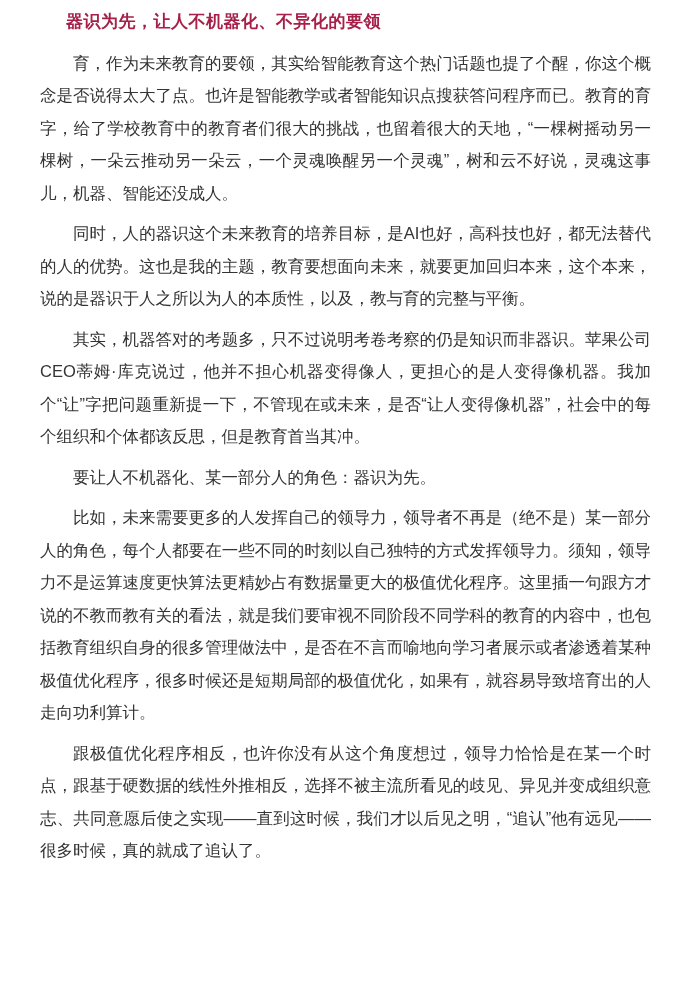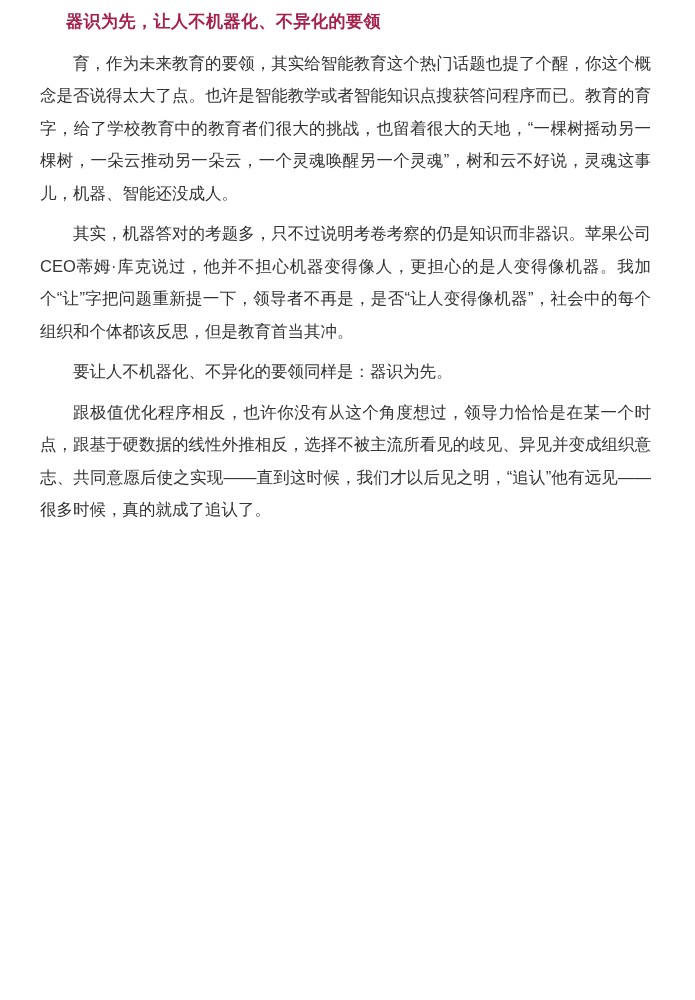--- a/index.html
+++ b/index.html
@@ -36,16 +36,18 @@
     word-break: break-all;
   }
 </style>
 </head>
 <body>
 
 <div class="page">
   <h1 class="article-title">器识为先，让人不机器化、不异化的要领</h1>
 
   <p class="para">育，作为未来教育的要领，其实给智能教育这个热门话题也提了个醒，你这个概念是否说得太大了点。也许是智能教学或者智能知识点搜获答问程序而已。教育的育字，给了学校教育中的教育者们很大的挑战，也留着很大的天地，“一棵树摇动另一棵树，一朵云推动另一朵云，一个灵魂唤醒另一个灵魂”，树和云不好说，灵魂这事儿，机器、智能还没成人。</p>
-  <p class="para">其实，机器答对的考题多，只不过说明考卷考察的仍是知识而非器识。苹果公司CEO蒂姆·库克说过，他并不担心机器变得像人，更担心的是人变得像机器。我加个“让”字把问题重新提一下，领导者不再是，是否“让人变得像机器”，社会中的每个组织和个体都该反思，但是教育首当其冲。</p>
-  <p class="para">要让人不机器化、不异化的要领同样是：器识为先。</p>
+  <p class="para">同时，人的器识这个未来教育的培养目标，是AI也好，高科技也好，都无法替代的人的优势。这也是我的主题，教育要想面向未来，就要更加回归本来，这个本来，说的是器识于人之所以为人的本质性，以及，教与育的完整与平衡。</p>
+  <p class="para">其实，机器答对的考题多，只不过说明考卷考察的仍是知识而非器识。苹果公司CEO蒂姆·库克说过，他并不担心机器变得像人，更担心的是人变得像机器。我加个“让”字把问题重新提一下，不管现在或未来，是否“让人变得像机器”，社会中的每个组织和个体都该反思，但是教育首当其冲。</p>
+  <p class="para">要让人不机器化、某一部分人的角色：器识为先。</p>
+  <p class="para">比如，未来需要更多的人发挥自己的领导力，领导者不再是（绝不是）某一部分人的角色，每个人都要在一些不同的时刻以自己独特的方式发挥领导力。须知，领导力不是运算速度更快算法更精妙占有数据量更大的极值优化程序。这里插一句跟方才说的不教而教有关的看法，就是我们要审视不同阶段不同学科的教育的内容中，也包括教育组织自身的很多管理做法中，是否在不言而喻地向学习者展示或者渗透着某种极值优化程序，很多时候还是短期局部的极值优化，如果有，就容易导致培育出的人走向功利算计。</p>
   <p class="para">跟极值优化程序相反，也许你没有从这个角度想过，领导力恰恰是在某一个时点，跟基于硬数据的线性外推相反，选择不被主流所看见的歧见、异见并变成组织意志、共同意愿后使之实现——直到这时候，我们才以后见之明，“追认”他有远见——很多时候，真的就成了追认了。</p>
 </div>
 
 </body></html>

